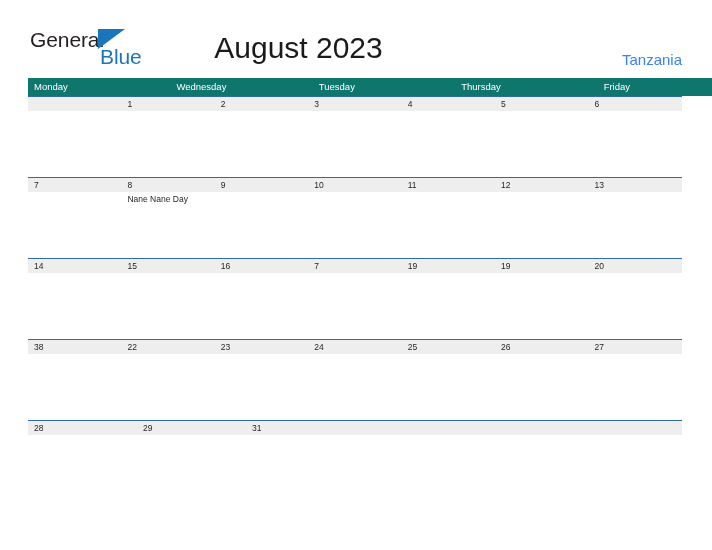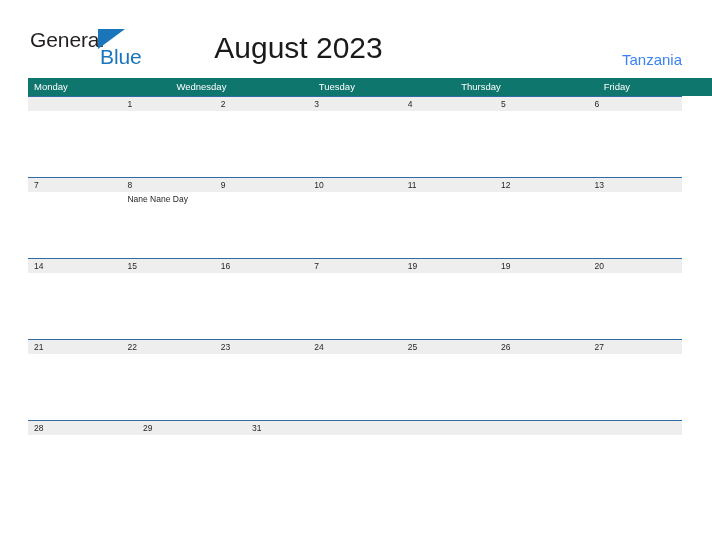--- a/index.html
+++ b/index.html
@@ -297,21 +297,21 @@
             <div class="day">
               <div class="day-num">20</div>
               <div class="events"></div>
             </div>
           </div>
         </div>
         <div class="week">
           <div class="week-rule"></div>
           <div class="week-row">
             <div class="day">
-              <div class="day-num">21</div>
+              <div class="day-num">38</div>
               <div class="events"></div>
             </div>
             <div class="day">
               <div class="day-num">22</div>
               <div class="events"></div>
             </div>
             <div class="day">
               <div class="day-num">23</div>
               <div class="events"></div>
             </div>

